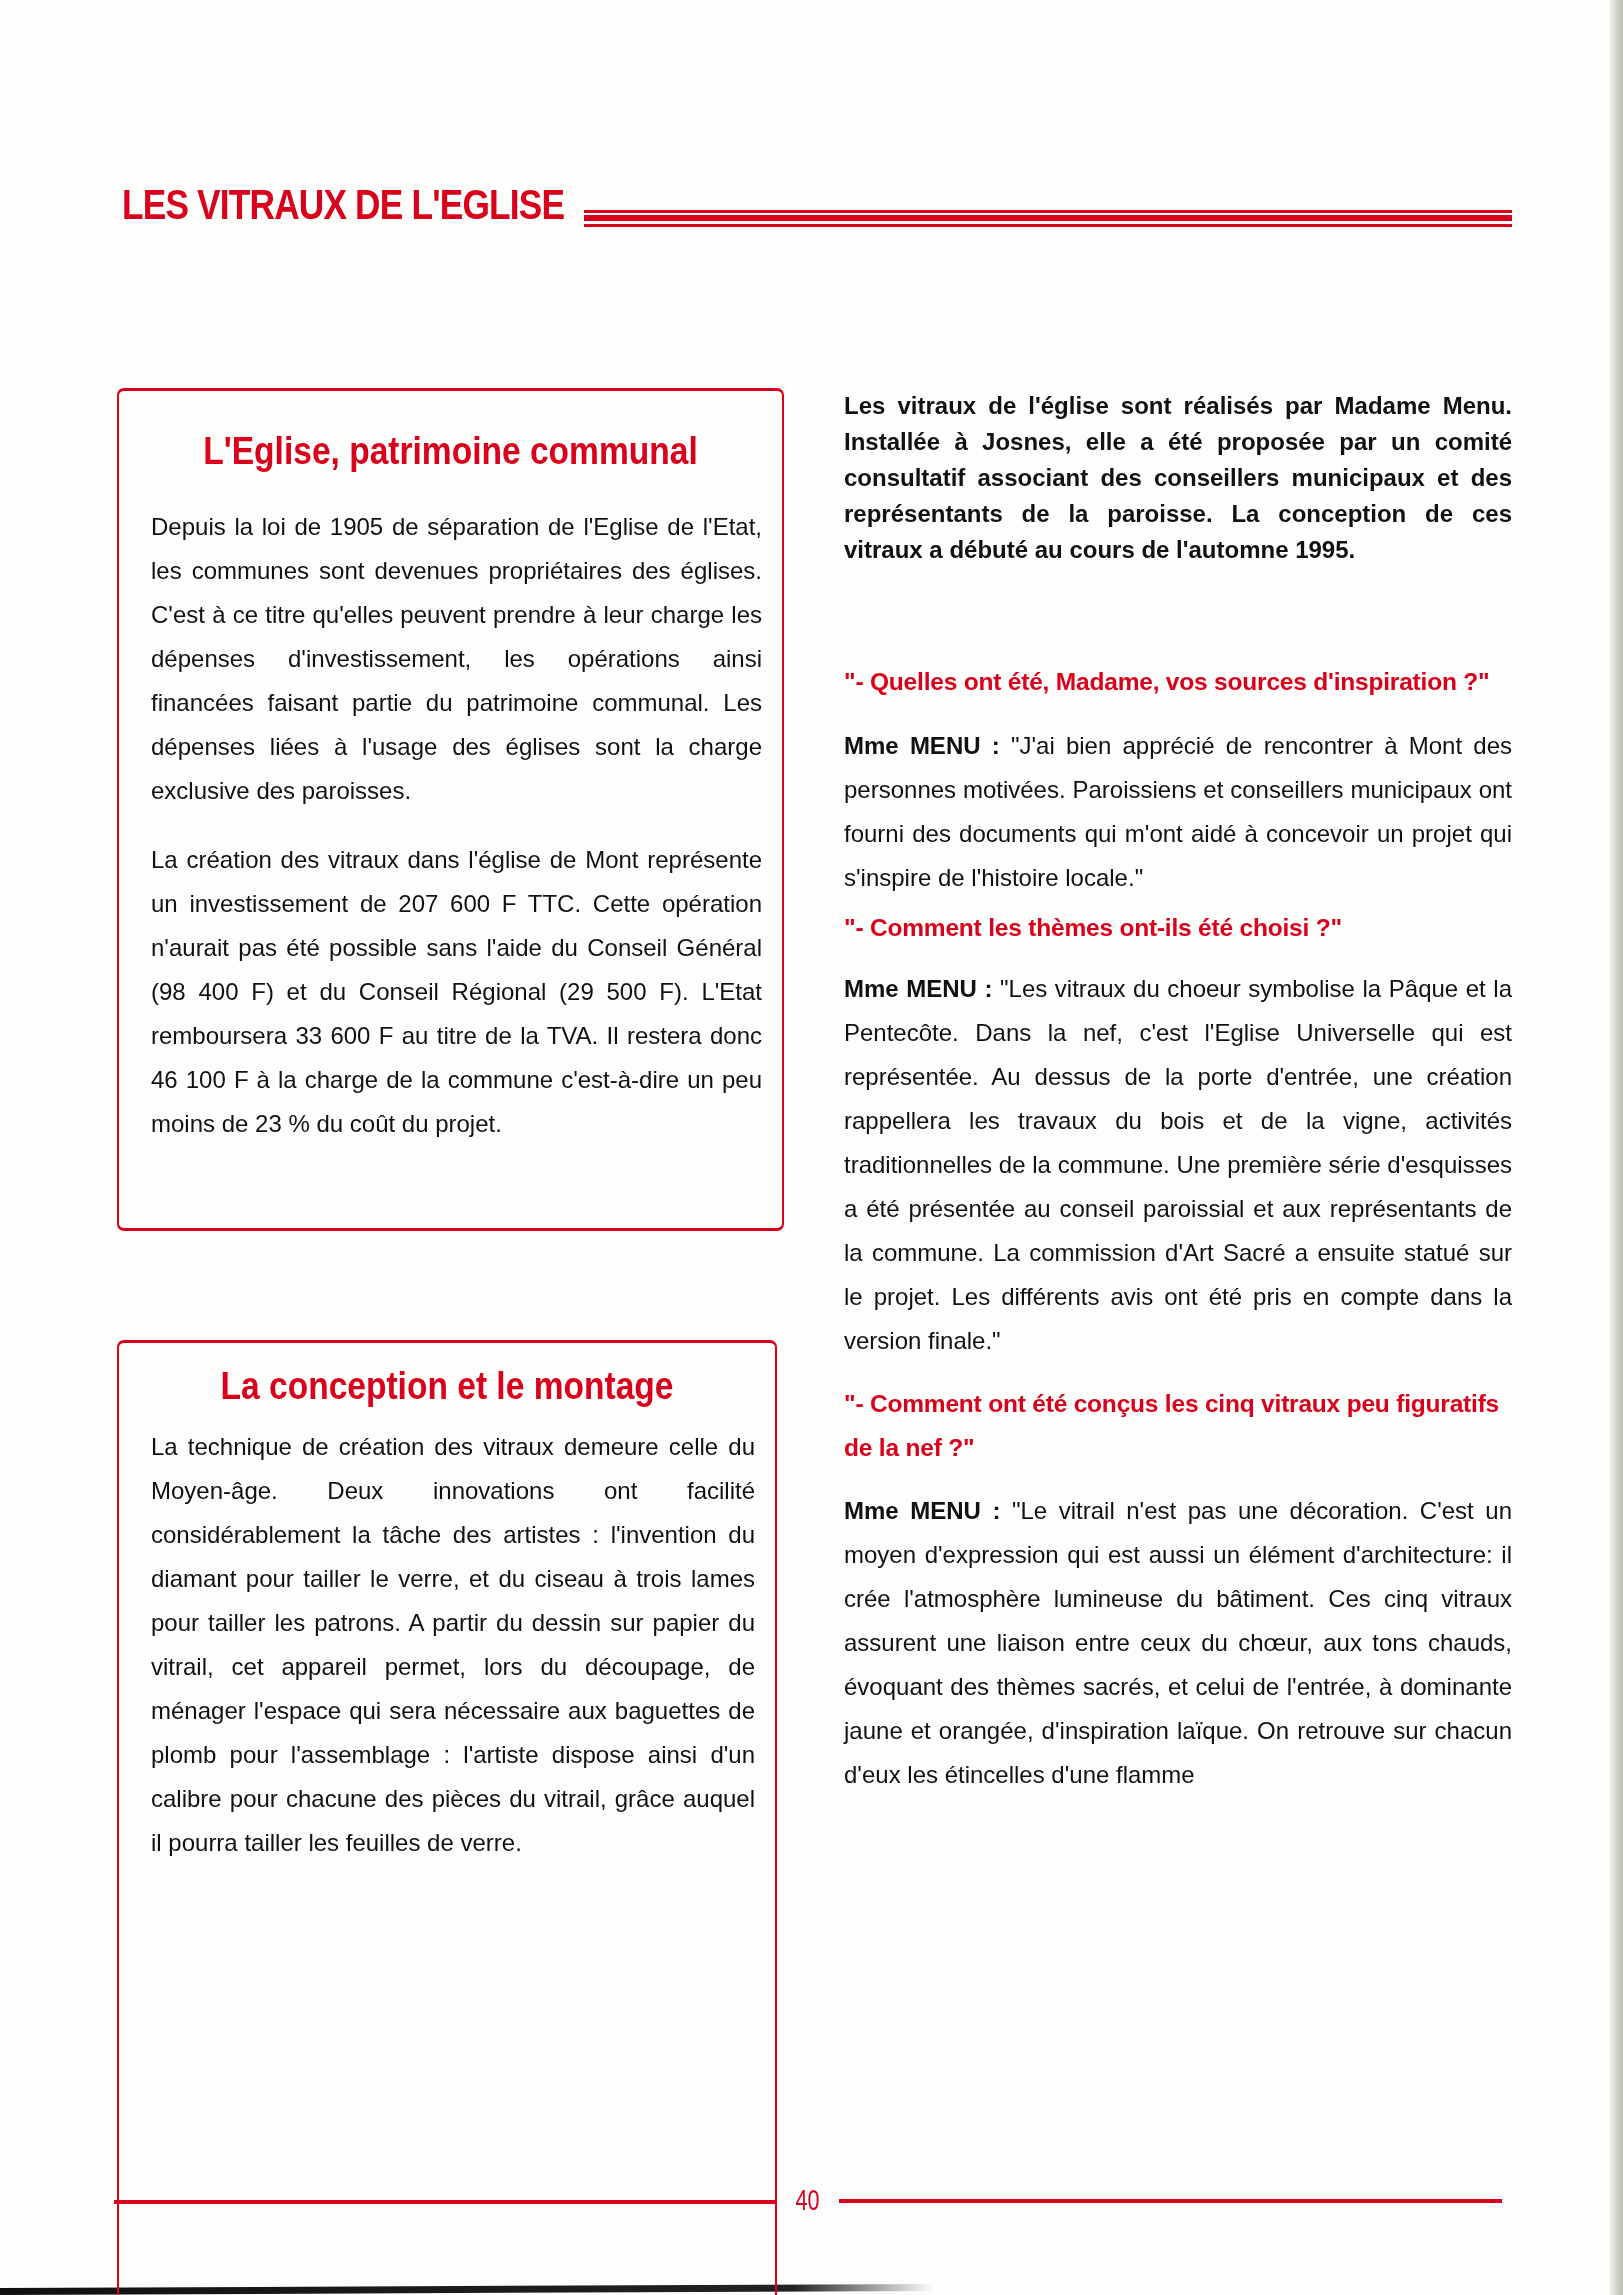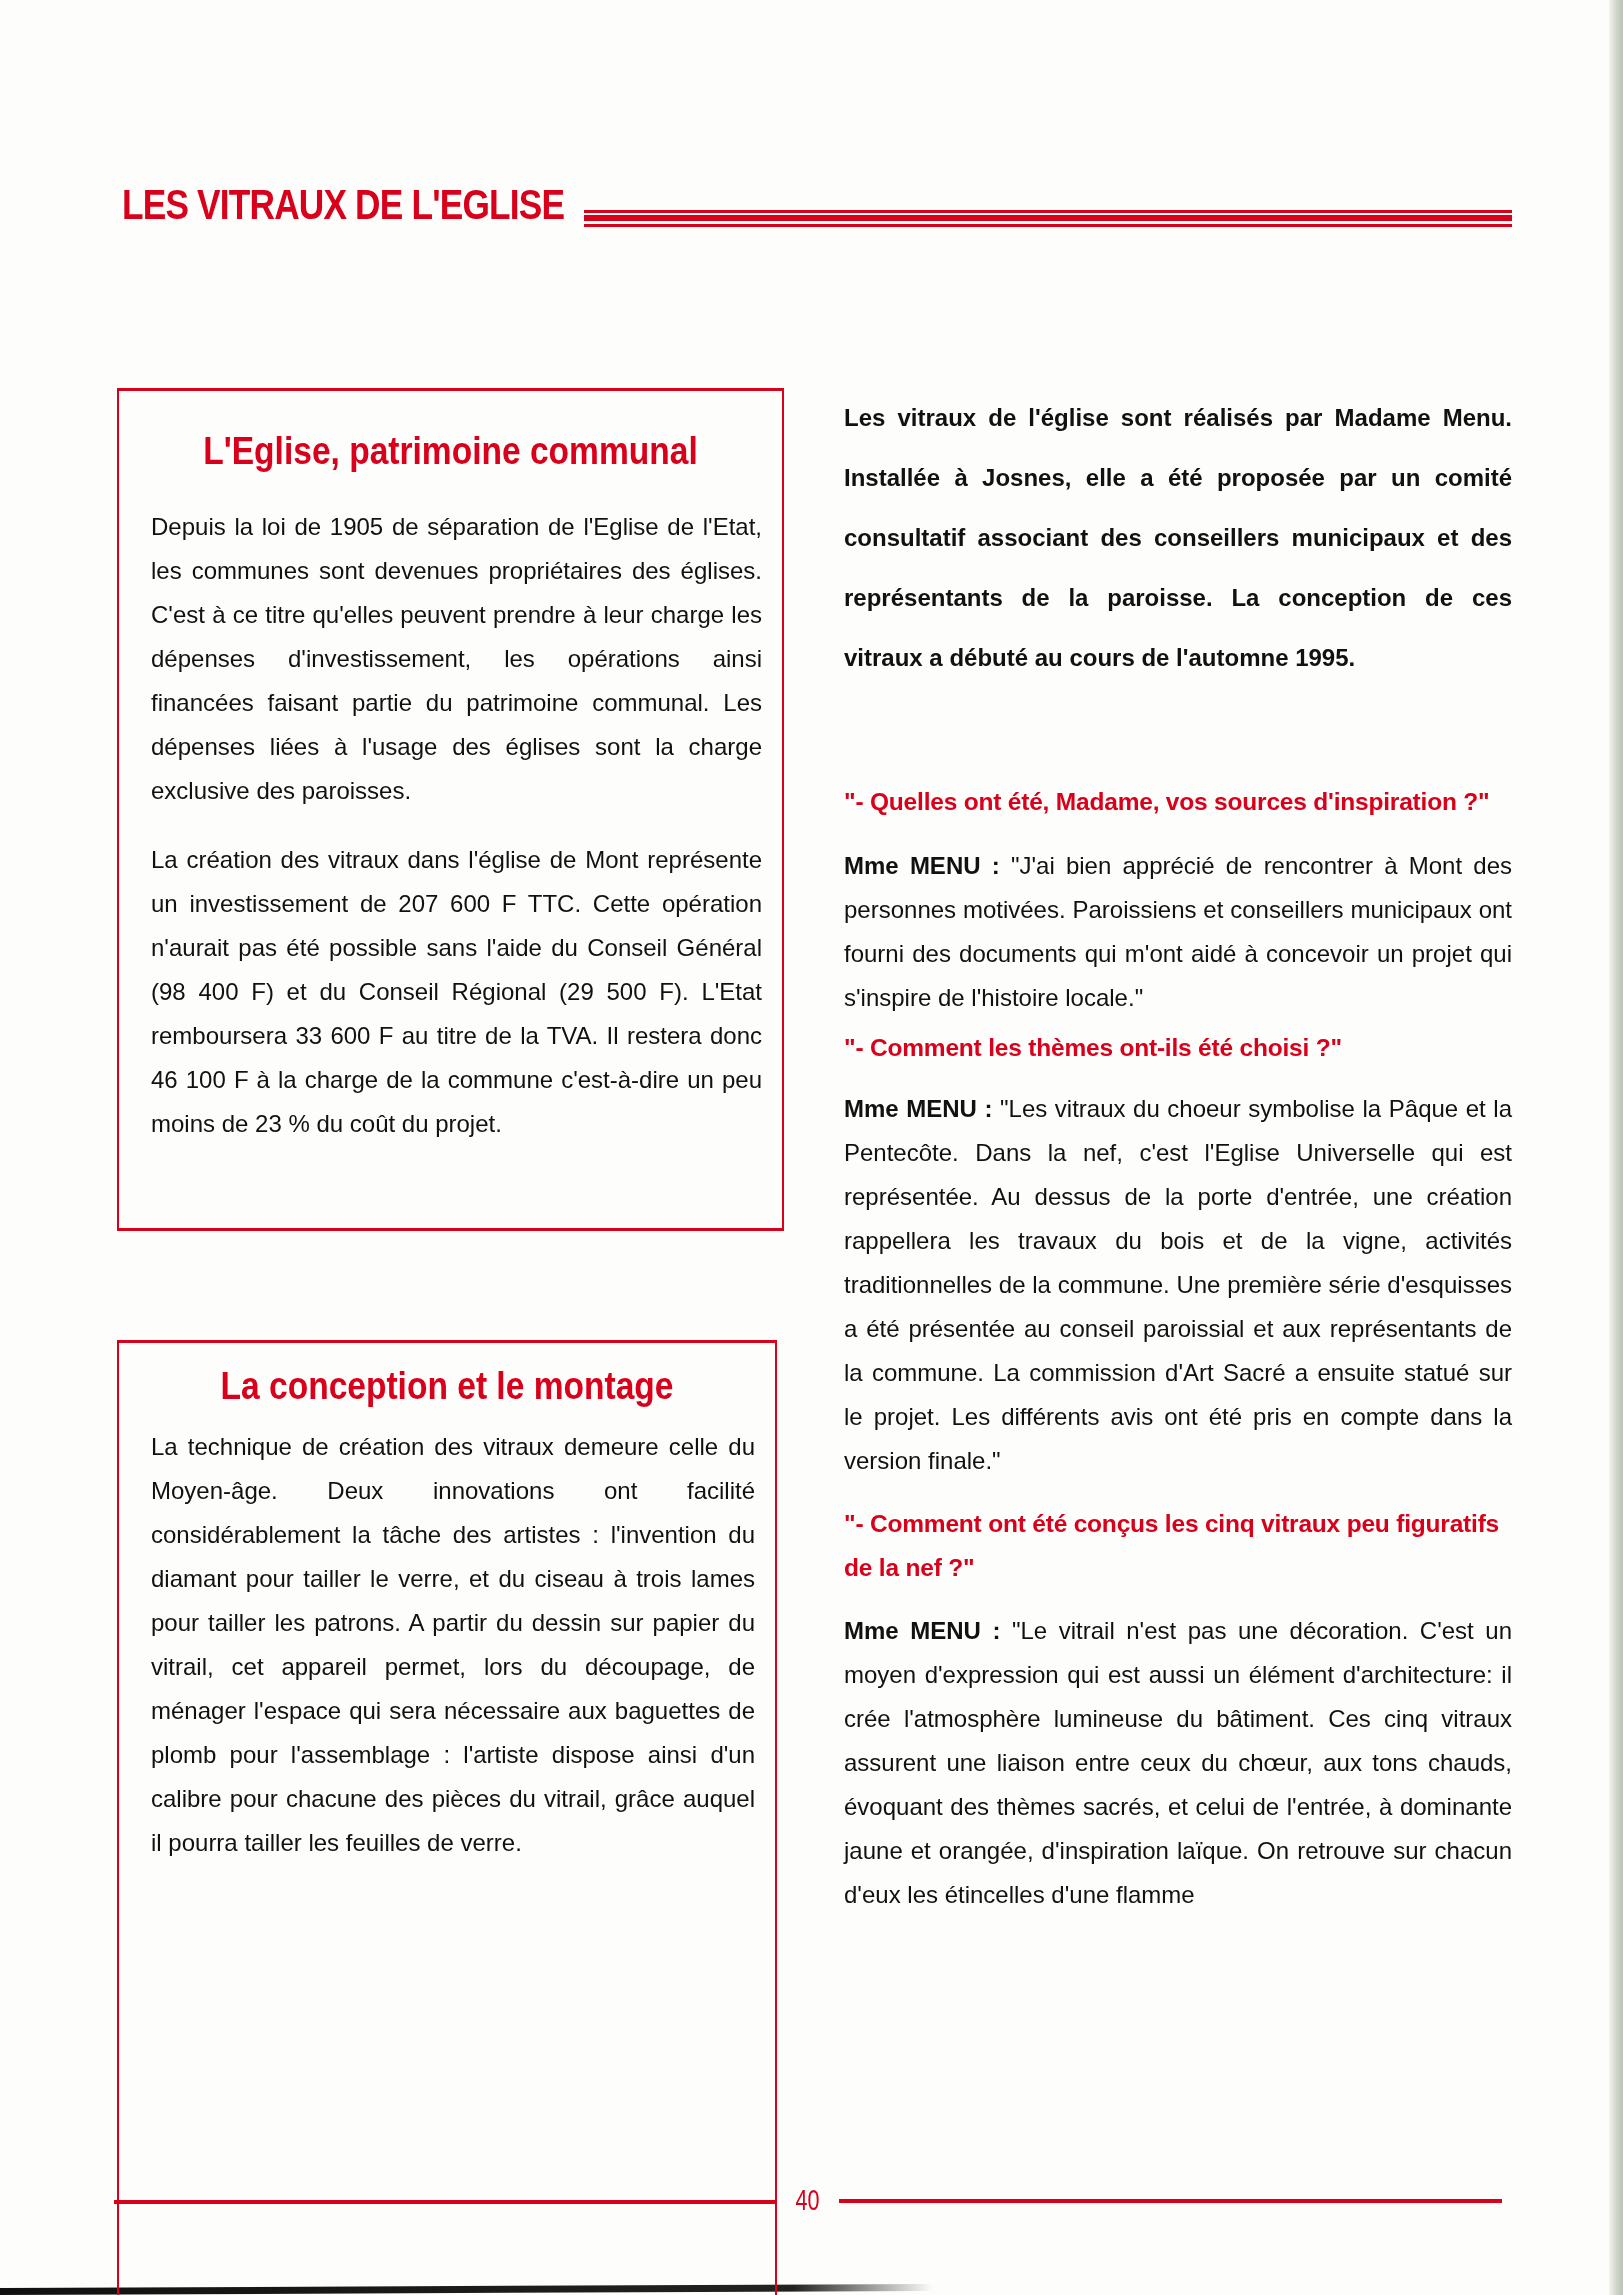--- a/index.html
+++ b/index.html
@@ -29,20 +29,21 @@
   .header-rules .r1 { position: absolute; left: 0; top: 0; width: 100%; height: 2.5px; background: #d9001b; }
   .header-rules .r2 { position: absolute; left: 0; top: 5.4px; width: 100%; height: 5.9px; background: #d9001b; }
   .header-rules .r3 { position: absolute; left: 0; top: 14.2px; width: 100%; height: 2.5px; background: #d9001b; }
 
   
   .box {
     position: absolute; box-sizing: border-box;
     border-left: 2px solid #d9001b; border-right: 2px solid #d9001b;
     border-top: 3.4px solid #d9001b; border-bottom: 3.4px solid #d9001b;
     background: transparent;
+    border-radius: 7px;
   }
   .box1 { left: 117px; top: 388px; width: 667px; height: 843px; }
   .box2 { left: 117px; top: 1340px; width: 660px; height: 968px; }
   .box-title {
     text-align: center; color: #d9001b; font-weight: bold;
     font-size: 39px; line-height: 1; white-space: nowrap;
     transform: scaleX(0.86); transform-origin: center top;
   }
   .box1 .box-title { margin-top: 40px; }
   .box2 .box-title { margin-top: 22.6px; }
@@ -51,21 +52,21 @@
   .box2 .box-body { margin-top: 20px; }
   .para {
     font-size: 24px; line-height: 44px; text-align: justify;
     margin: 0;
   }
   .para + .para { margin-top: 24.5px; }
 
   
   .right-col { position: absolute; left: 844px; top: 388px; width: 668px; }
   .intro {
-    font-size: 24px; line-height: 60px; font-weight: bold; text-align: justify; margin: 0;
+    font-size: 24px; line-height: 36px; font-weight: bold; text-align: justify; margin: 0;
   }
   .question {
     color: #d9001b; font-weight: bold; font-size: 24.5px; line-height: 44px; margin: 0;
     letter-spacing: -0.2px;
   }
   .answer { font-size: 24px; line-height: 44px; text-align: justify; margin: 0; }
   .answer .speaker { font-weight: bold; }
   .q1 { margin-top: 92px; }
   .a1 { margin-top: 19.6px; }
   .q2 { margin-top: 6.9px; }

